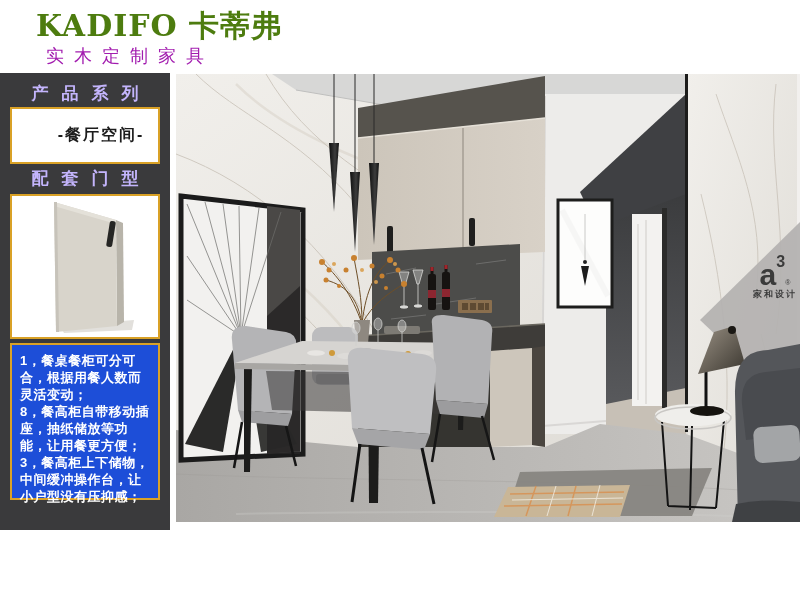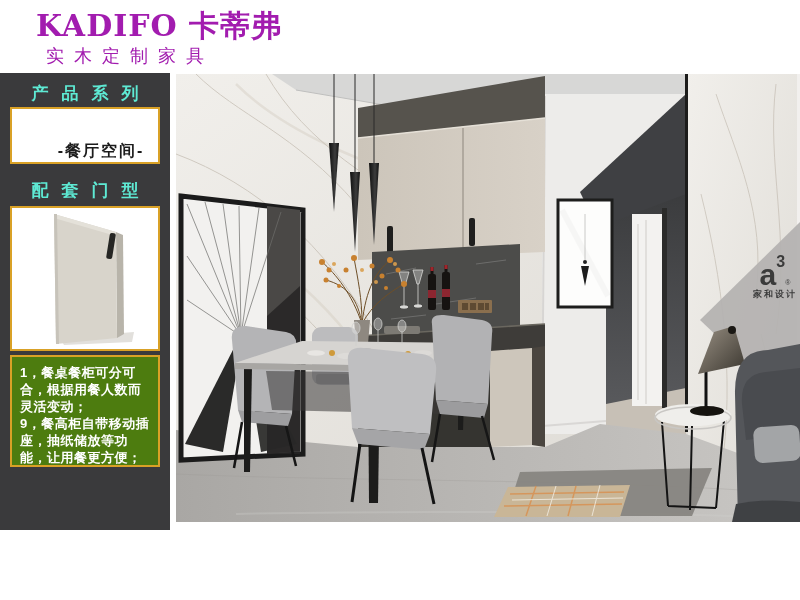--- a/index.html
+++ b/index.html
@@ -4,42 +4,42 @@
 <style>
   html,body{margin:0;padding:0;background:#ffffff;}
   .canvas{
     position:relative;width:800px;height:600px;background:#ffffff;
     font-family:"Liberation Sans","DejaVu Sans",sans-serif;overflow:hidden;
   }
   
   .brand-logo{
     position:absolute;left:36px;top:6px;
     font-family:"DejaVu Serif","Liberation Serif",serif;
-    font-weight:bold;font-size:30px;color:#a21caf;letter-spacing:1px;white-space:nowrap;
+    font-weight:bold;font-size:30px;color:#4d7c0f;letter-spacing:1px;white-space:nowrap;
   }
   .brand-tagline{
     position:absolute;left:46px;top:44px;font-size:18px;color:#a21caf;
     letter-spacing:10px;font-weight:500;white-space:nowrap;
   }
   
   .sidebar{
     position:absolute;left:0;top:73px;width:170px;height:457px;
     background:#3a3a3c;box-sizing:border-box;padding-top:10px;
   }
   .s-title{
-    height:22px;line-height:22px;text-align:center;color:#5eead4;
+    height:22px;line-height:22px;text-align:center;color:#c4b5fd;
     font-size:17px;font-weight:bold;letter-spacing:13px;text-indent:13px;white-space:nowrap;
   }
   .s-box{box-sizing:border-box;margin:0 10px;border:2px solid #d9a126;}
-  .box-series{height:57px;background:#ffffff;margin-top:2px;display:flex;align-items:flex-end;justify-content:center;padding-left:32px;}
+  .box-series{height:57px;background:#ffffff;margin-top:2px;display:flex;align-items:center;justify-content:center;padding-left:32px;}
   .box-series span{font-size:16px;font-weight:bold;color:#1c1c1c;letter-spacing:2px;}
   .box-door{height:145px;background:#ffffff;margin-top:4px;margin-bottom:4px;position:relative;}
-  .box-points{height:112px;background:#4d7c0f;margin-top:3px;padding:7px 6px 12px 8px;}
+  .box-points{height:157px;background:#1d4ed8;margin-top:3px;padding:7px 6px 12px 8px;}
   .box-points p{margin:0;color:#ffffff;font-size:13px;line-height:17px;letter-spacing:0.5px;font-weight:bold;}
-  .gap-top{margin-top:16px;}
+  .gap-top{margin-top:4px;}
   
   .photo{
     position:absolute;left:176px;top:74px;width:624px;height:448px;
     background:#e9e7e3;box-shadow:0 0 0 1px #d5d3d1 inset, 0 0 0 3px #eceae8 inset;
   }
   .photo svg{position:absolute;left:0;top:0;}
   
   .watermark{position:absolute;left:575px;top:180px;width:48px;text-align:center;color:#3b3b3b;line-height:1;}
   .wm-line{white-space:nowrap;}
   .wm-a{font-size:30px;font-weight:bold;font-family:"Liberation Sans",sans-serif;}
@@ -70,21 +70,22 @@
         <polygon points="104,24 111,27 112,126 105,130" fill="#b8b4aa"></polygon>
         <polygon points="42,6 104,24 105,130 44,136" fill="#d8d4cb"></polygon>
         <polygon points="42,6 104,24 104,28 42,10" fill="#e4e1d9"></polygon>
         <polygon points="42,6 45,6 47,136 44,136" fill="#c7c3ba"></polygon>
         <rect x="96" y="25" width="6" height="26" rx="2" fill="#262624" transform="rotate(9 99 38)"></rect>
       </svg>
     </div>
 
     <div class="s-box box-points">
       <p>1，餐桌餐柜可分可合，根据用餐人数而灵活变动；</p>
-      <p>9，餐高柜自带移动插座，抽纸储放等功能，让用餐更方便；</p>
+      <p>8，餐高柜自带移动插座，抽纸储放等功能，让用餐更方便；</p>
+      <p>3，餐高柜上下储物，中间缓冲操作台，让小户型没有压抑感；</p>
     </div>
   </div>
 
   <div class="photo">
     <svg width="624" height="448" viewBox="0 0 624 448">
       <defs>
         <linearGradient id="marbleG" x1="0" y1="0" x2="1" y2="1">
           <stop offset="0" stop-color="#f1efeb"></stop>
             <stop offset="1" stop-color="#dfdcd6"></stop>
         </linearGradient>

